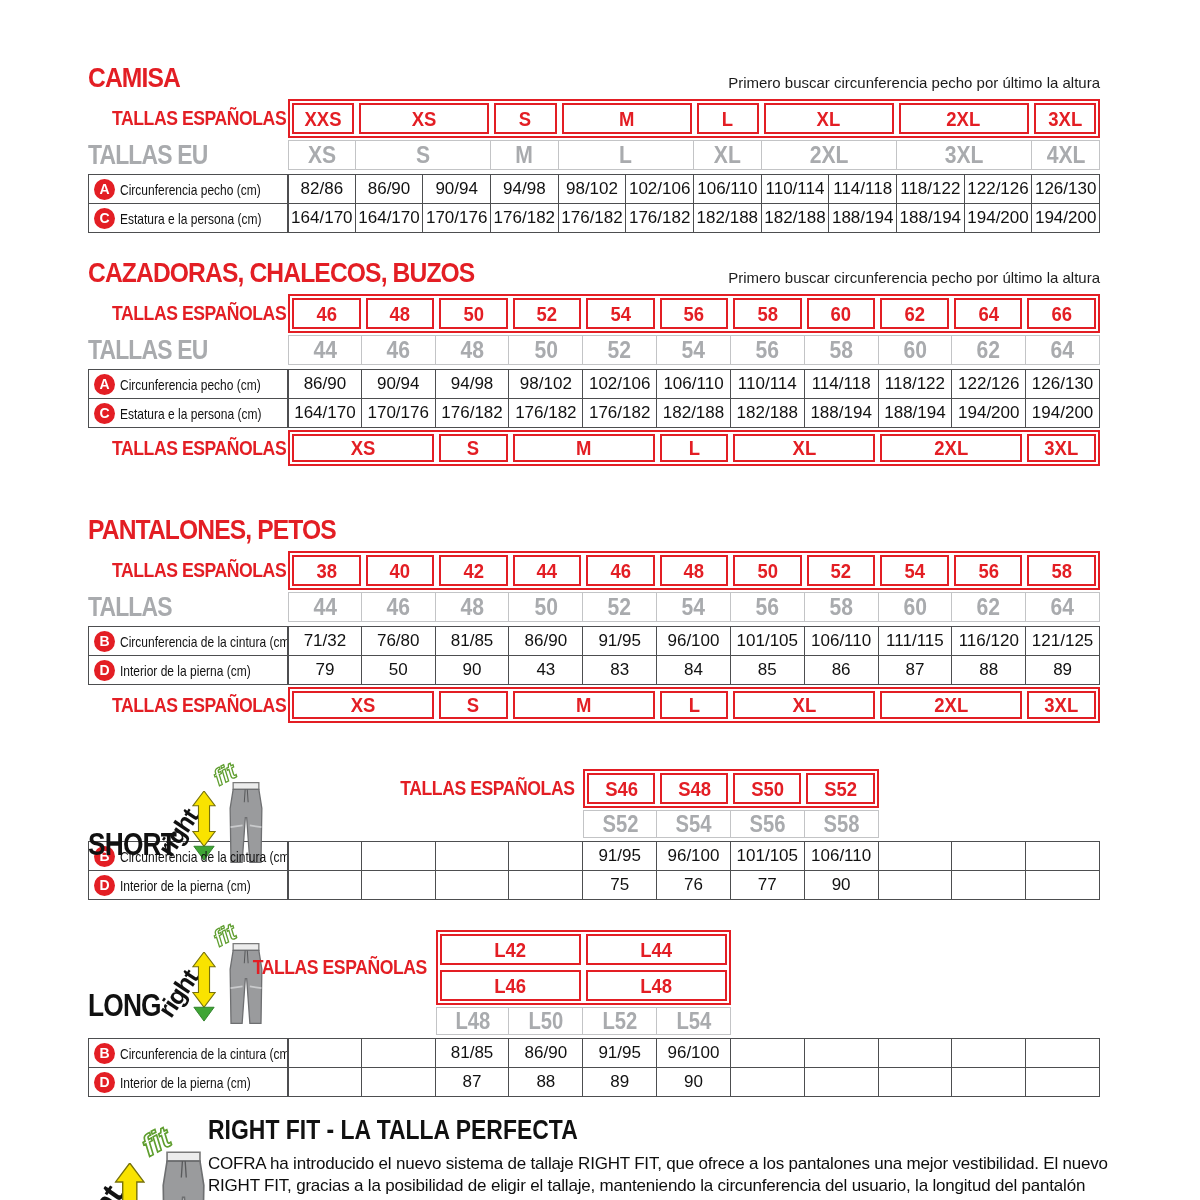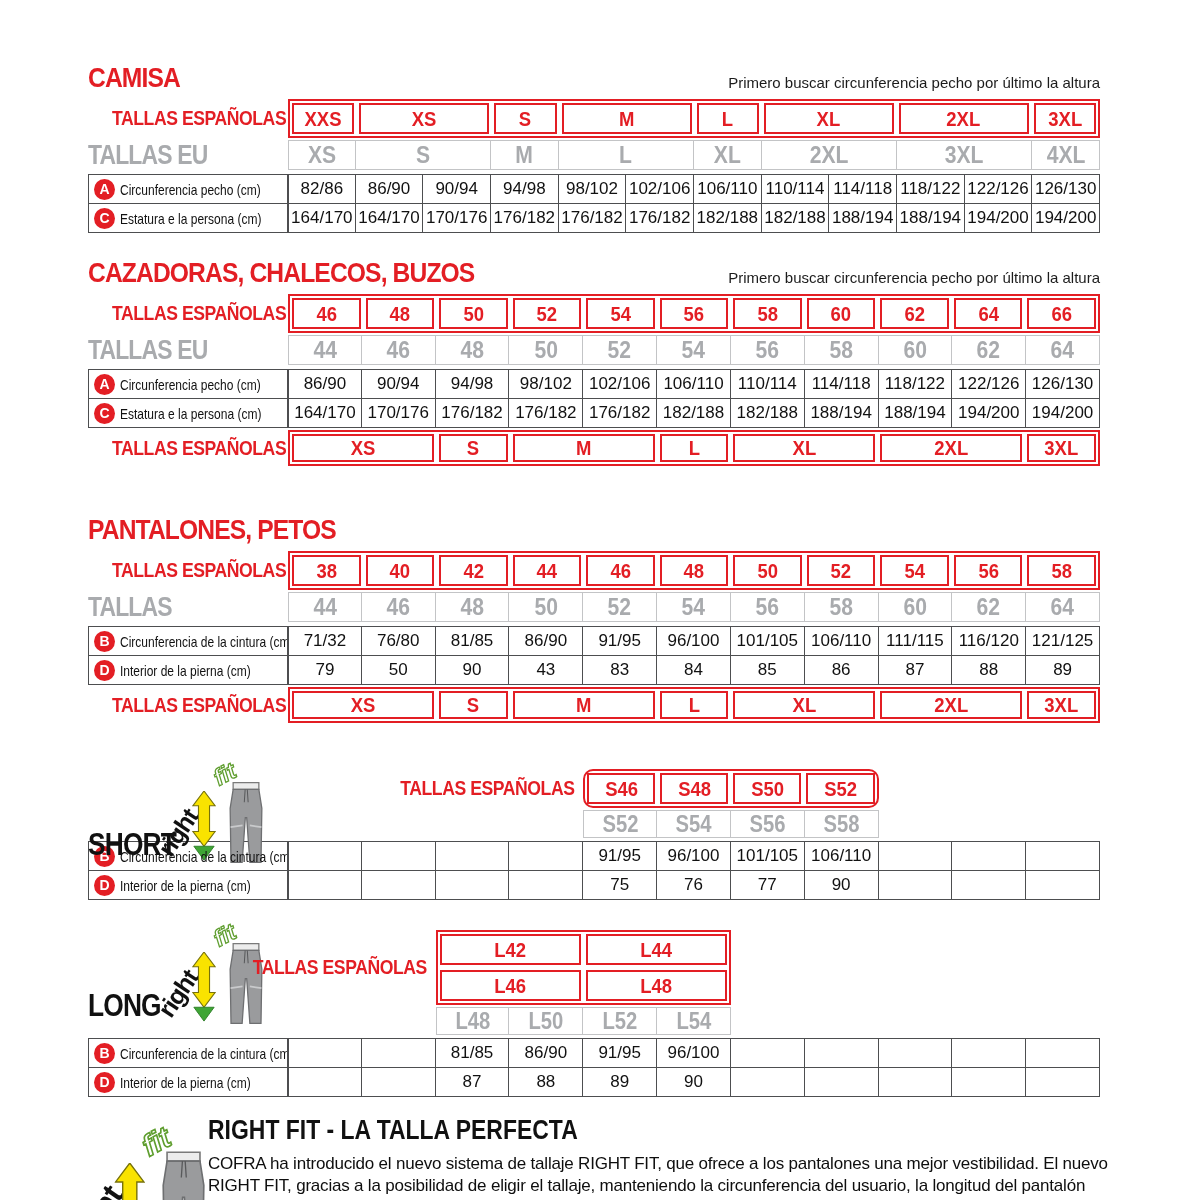--- a/index.html
+++ b/index.html
@@ -466,21 +466,21 @@
           <path d="M13 4 H43 V12 H13 Z" fill="#ececec" stroke="#7a7a7a" stroke-width="1.5"></path>
           <path d="M13 12 H43 L46.5 34 L45.5 97 H32.5 L28.8 45 H27.2 L23.5 97 H10.5 L9.5 34 Z" fill="#9a9b9d" stroke="#6e6f71" stroke-width="1.5"></path>
           <path d="M27 12 L26 27 M29.5 12 L30.5 27" stroke="#58595b" stroke-width="1.2" fill="none"></path>
           <path d="M10 56 L24 54 M32.5 54 L46 56" stroke="#c9cacc" stroke-width="2" fill="none"></path>
         </svg>
       </div>
     </div>
     <div>
         <div class="row" style="grid-template-columns: 200px repeat(11, 1fr);">
           <div class="es-label" style="grid-column: 1 / span 5;">TALLAS ESPAÑOLAS</div>
-          <div class="redwrap" style="grid-column: 6 / span 4; grid-template-columns: repeat(4, 1fr); border-radius: 10px;">
+          <div class="redwrap" style="grid-column: 6 / span 4; grid-template-columns: repeat(4, 1fr);">
             <div class="redcell">
               <span class="sc">S46</span>
             </div>
             <div class="redcell">
               <span class="sc">S48</span>
             </div>
             <div class="redcell">
               <span class="sc">S50</span>
             </div>
             <div class="redcell">

